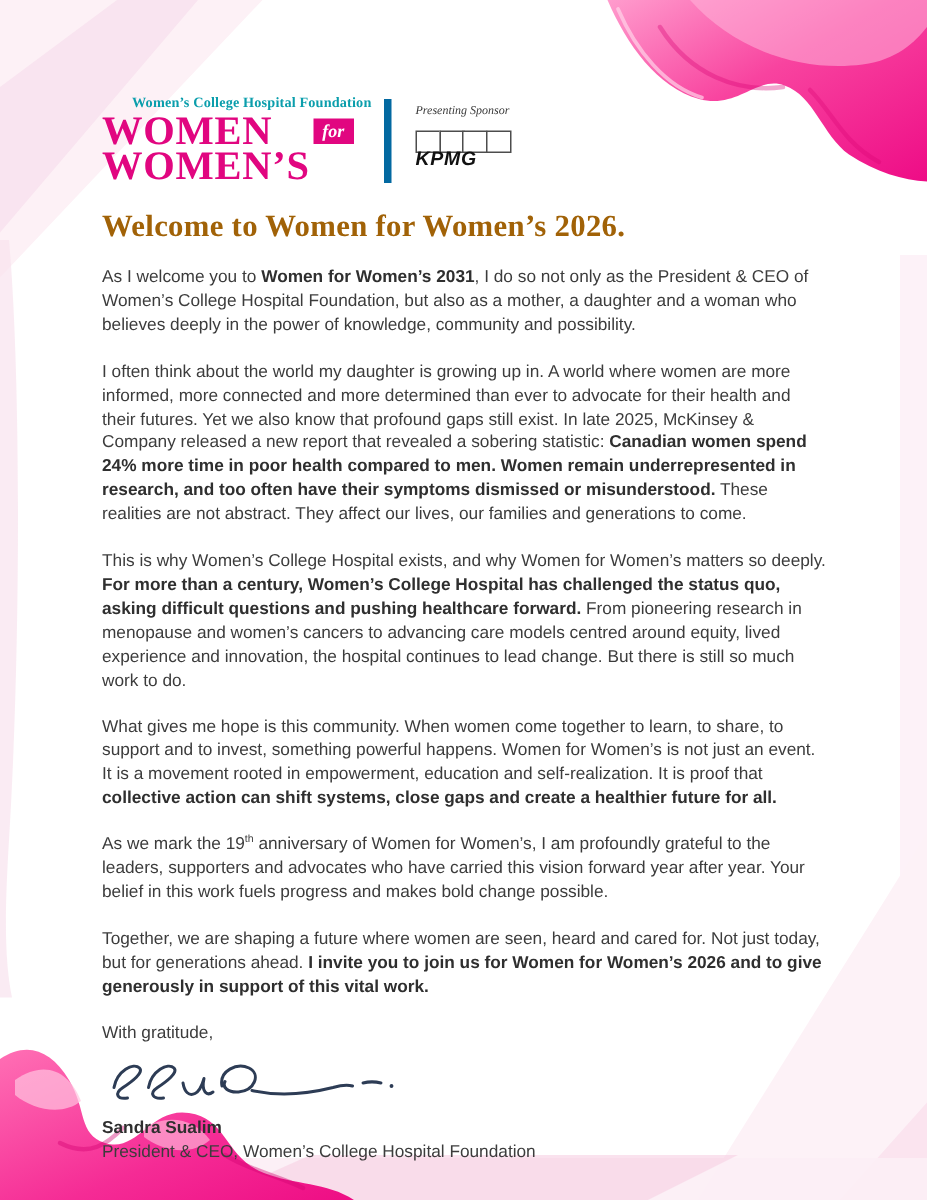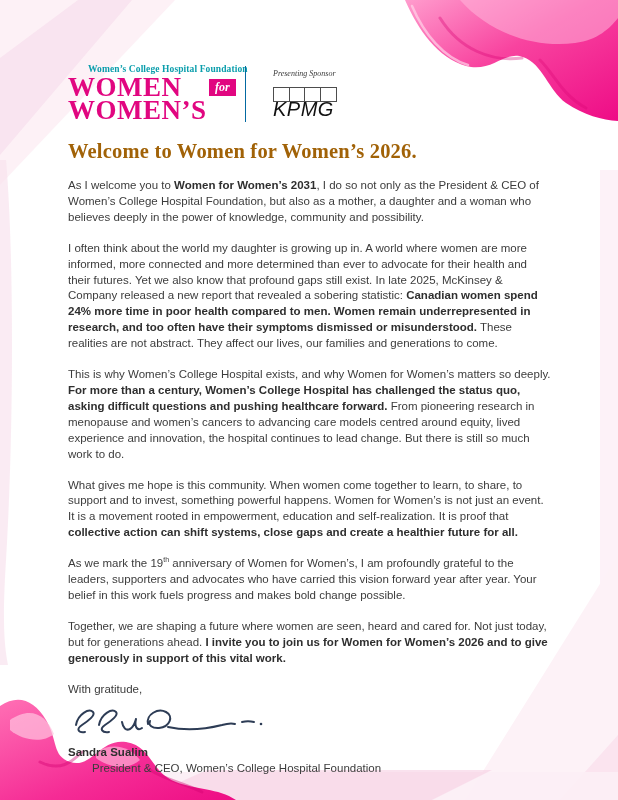--- a/index.html
+++ b/index.html
@@ -23,47 +23,47 @@
   .logo-word{
     font-family:"Liberation Serif", serif;font-weight:bold;
     font-size:27px;line-height:.85;letter-spacing:.5px;color:#E10680;white-space:nowrap;
   }
   .for-box{
     display:inline-flex;align-items:center;justify-content:center;
     width:40px;height:17px;background:#E10680;color:#fff;margin-left:6px;
     font-family:"Liberation Serif", serif;font-style:italic;font-weight:bold;font-size:12px;
   }
   .sponsor{
-    border-left:1px solid #0369a1;margin-left:9px;padding-left:27px;height:56px;margin-top:2px;
+    border-left:5px solid #0369a1;margin-left:20px;padding-left:16px;height:56px;margin-top:2px;
   }
   .sponsor-label{
     font-family:"Liberation Serif", serif;font-style:italic;font-size:8px;color:#3a3a3a;margin-top:3px;
   }
   .kpmg{margin-top:9px;}
   .kpmg-boxes{display:flex;}
   .kpmg-box{width:15px;height:13px;border:1.5px solid #4d4d4d;margin-right:-1.5px;background:#fff;}
   .kpmg-text{
-    font-weight:normal;font-style:italic;font-size:20px;letter-spacing:.5px;color:#111;
+    font-weight:bold;font-style:italic;font-size:13px;letter-spacing:.5px;color:#111;
     margin-top:-4px;position:relative;background:transparent;
   }
 
   
   .heading{
     font-family:"Liberation Serif", serif;font-weight:bold;
     font-size:20.5px;color:#a16207;margin:18px 0 15px 0;letter-spacing:.2px;
   }
   .para{
     margin:0 0 15px 0;font-size:11.5px;line-height:15.9px;color:#3c3c3c;
   }
   .para strong{font-weight:bold;color:#2f2f2f;}
   .para sup{font-size:7px;vertical-align:super;line-height:0;}
   .closing{margin:0 0 4px 0;font-size:11.5px;line-height:15.9px;color:#3c3c3c;}
   .signature-svg{display:block;margin:2px 0 2px 0;}
   .signoff-name{font-size:11.5px;font-weight:bold;color:#2f2f2f;margin-top:5px;}
-  .signoff-title{font-size:11.5px;color:#3c3c3c;margin-top:4px;margin-left:24px;}
+  .signoff-title{font-size:11.5px;color:#3c3c3c;margin-top:4px;}
 </style>
 </head>
 <body>
 
 <svg class="decor" width="618" height="800" viewBox="0 0 618 800" xmlns="http://www.w3.org/2000/svg">
   <defs>
     <linearGradient id="gTR" x1="0" y1="0" x2="1" y2="1">
       <stop offset="0" stop-color="#ff9ccd"></stop>
       <stop offset="0.45" stop-color="#f8439f"></stop>
       <stop offset="1" stop-color="#ee0c86"></stop>

